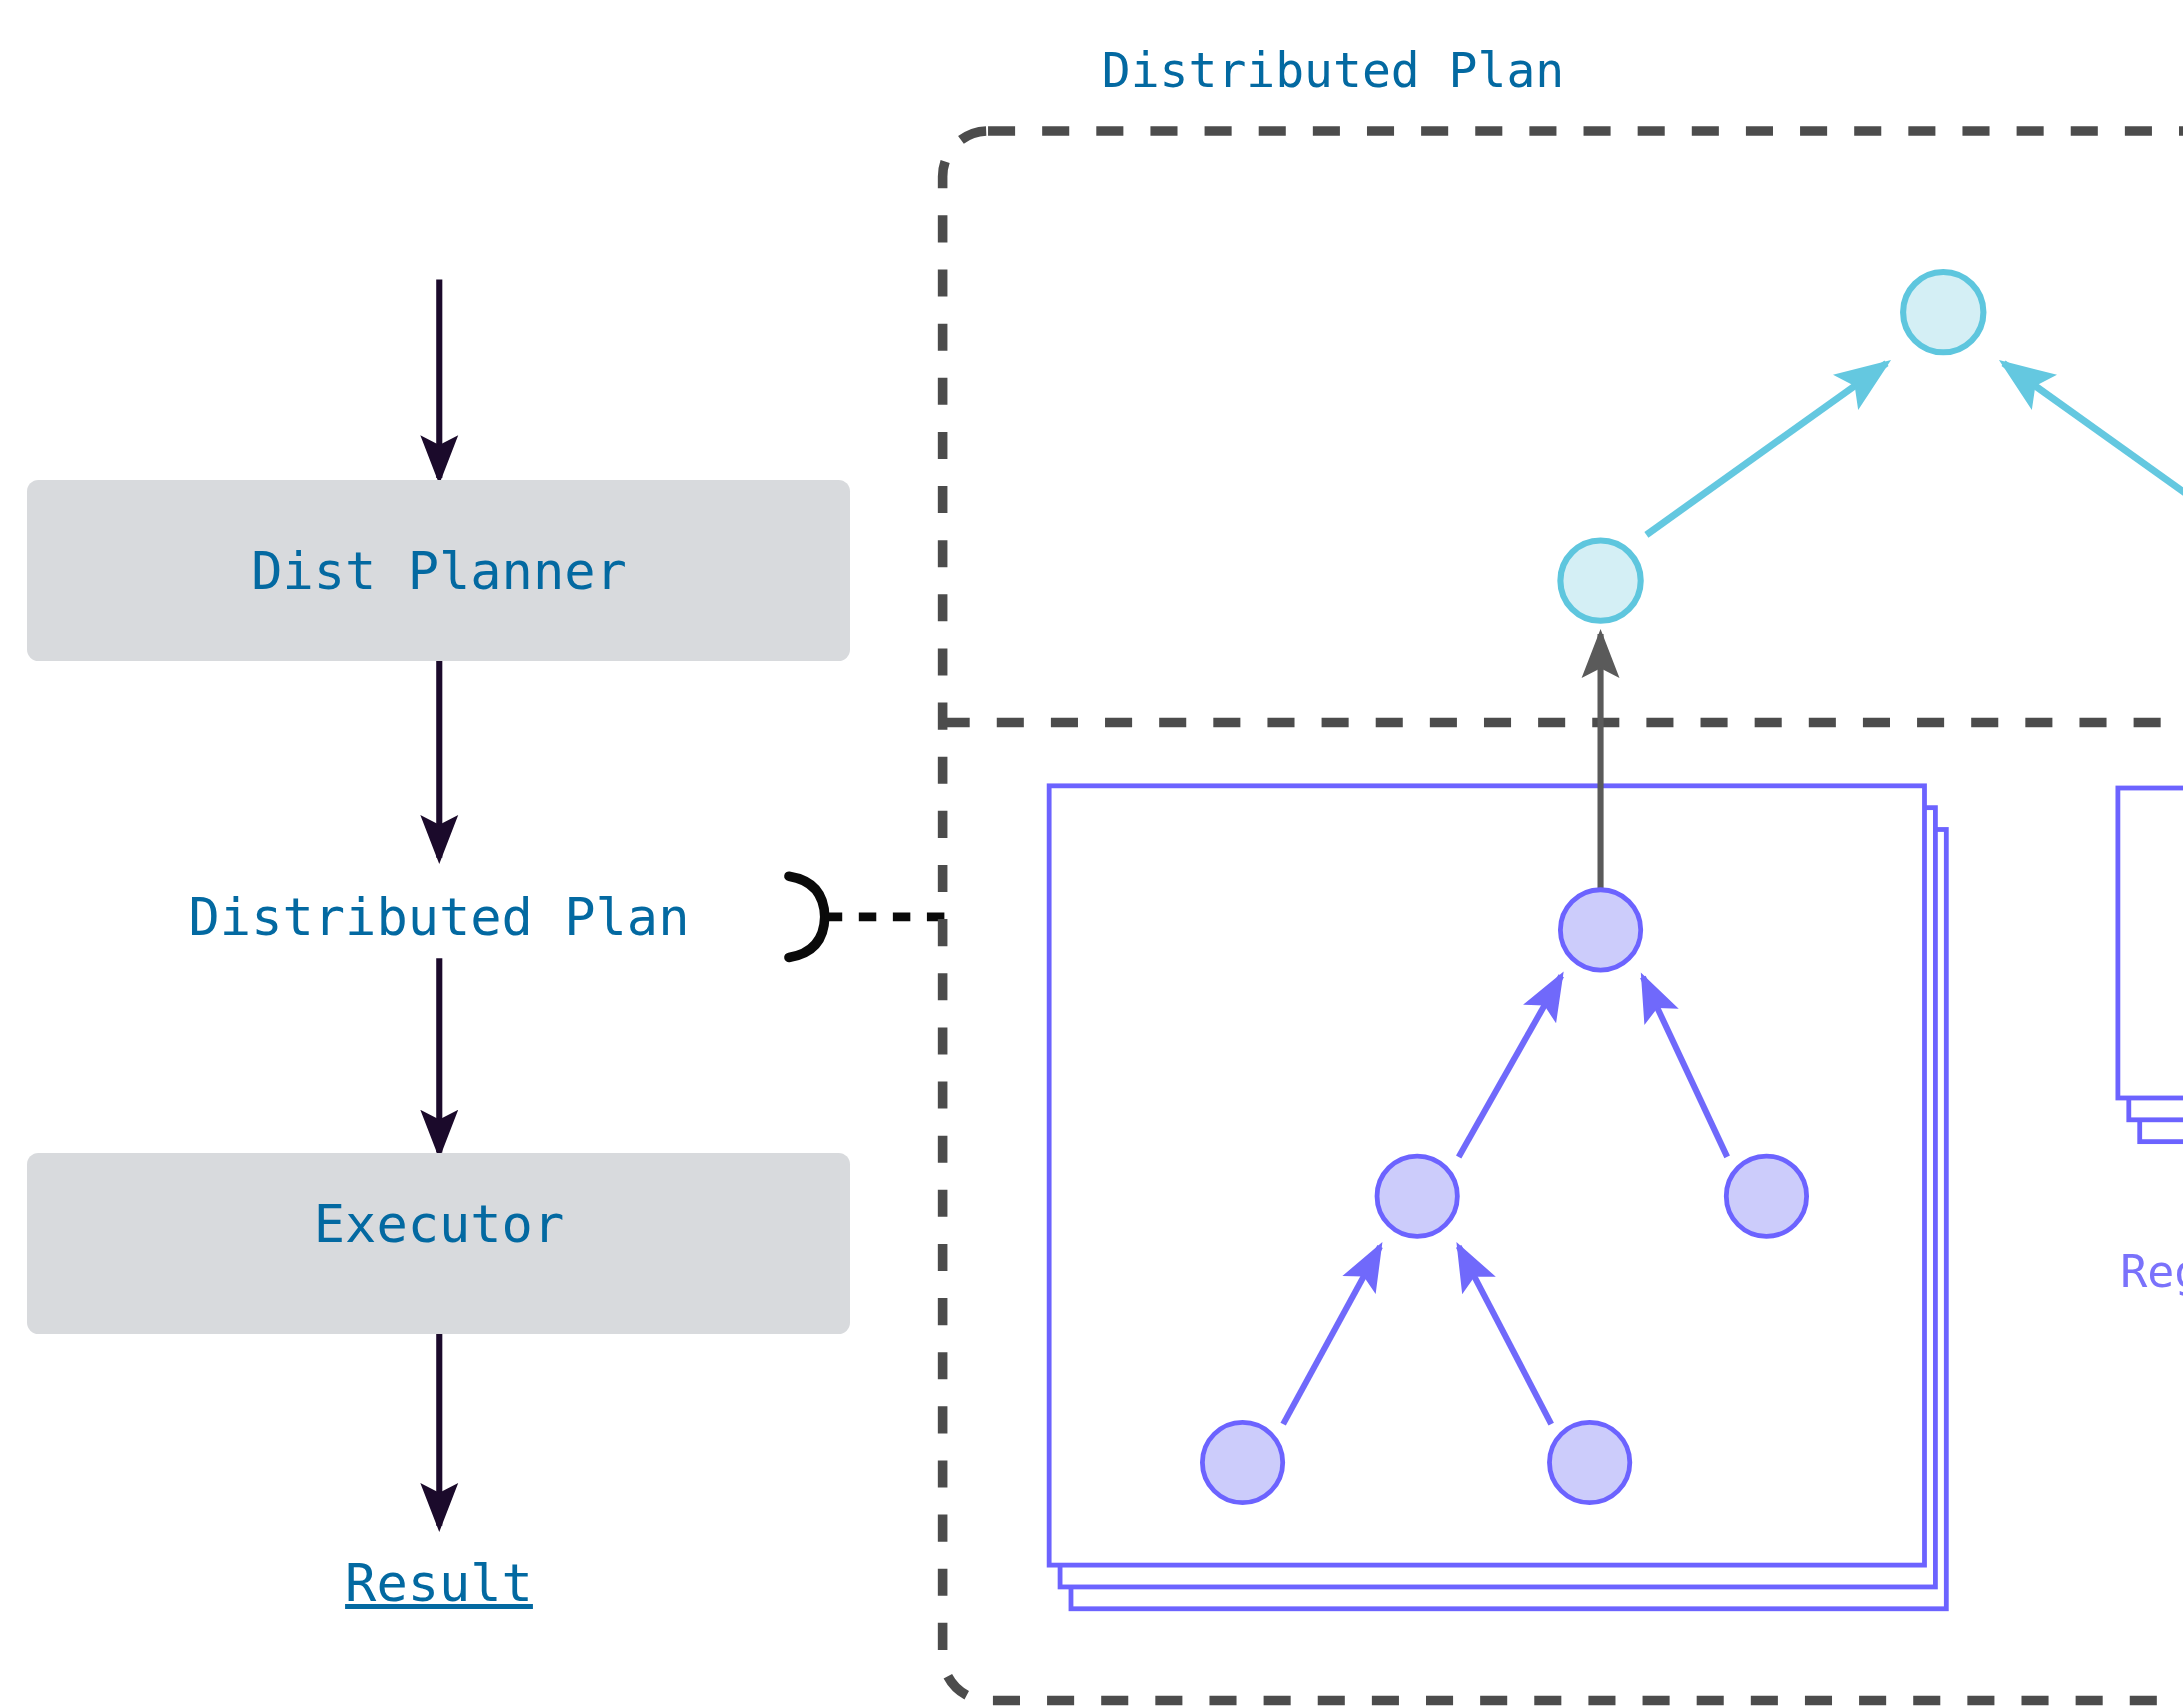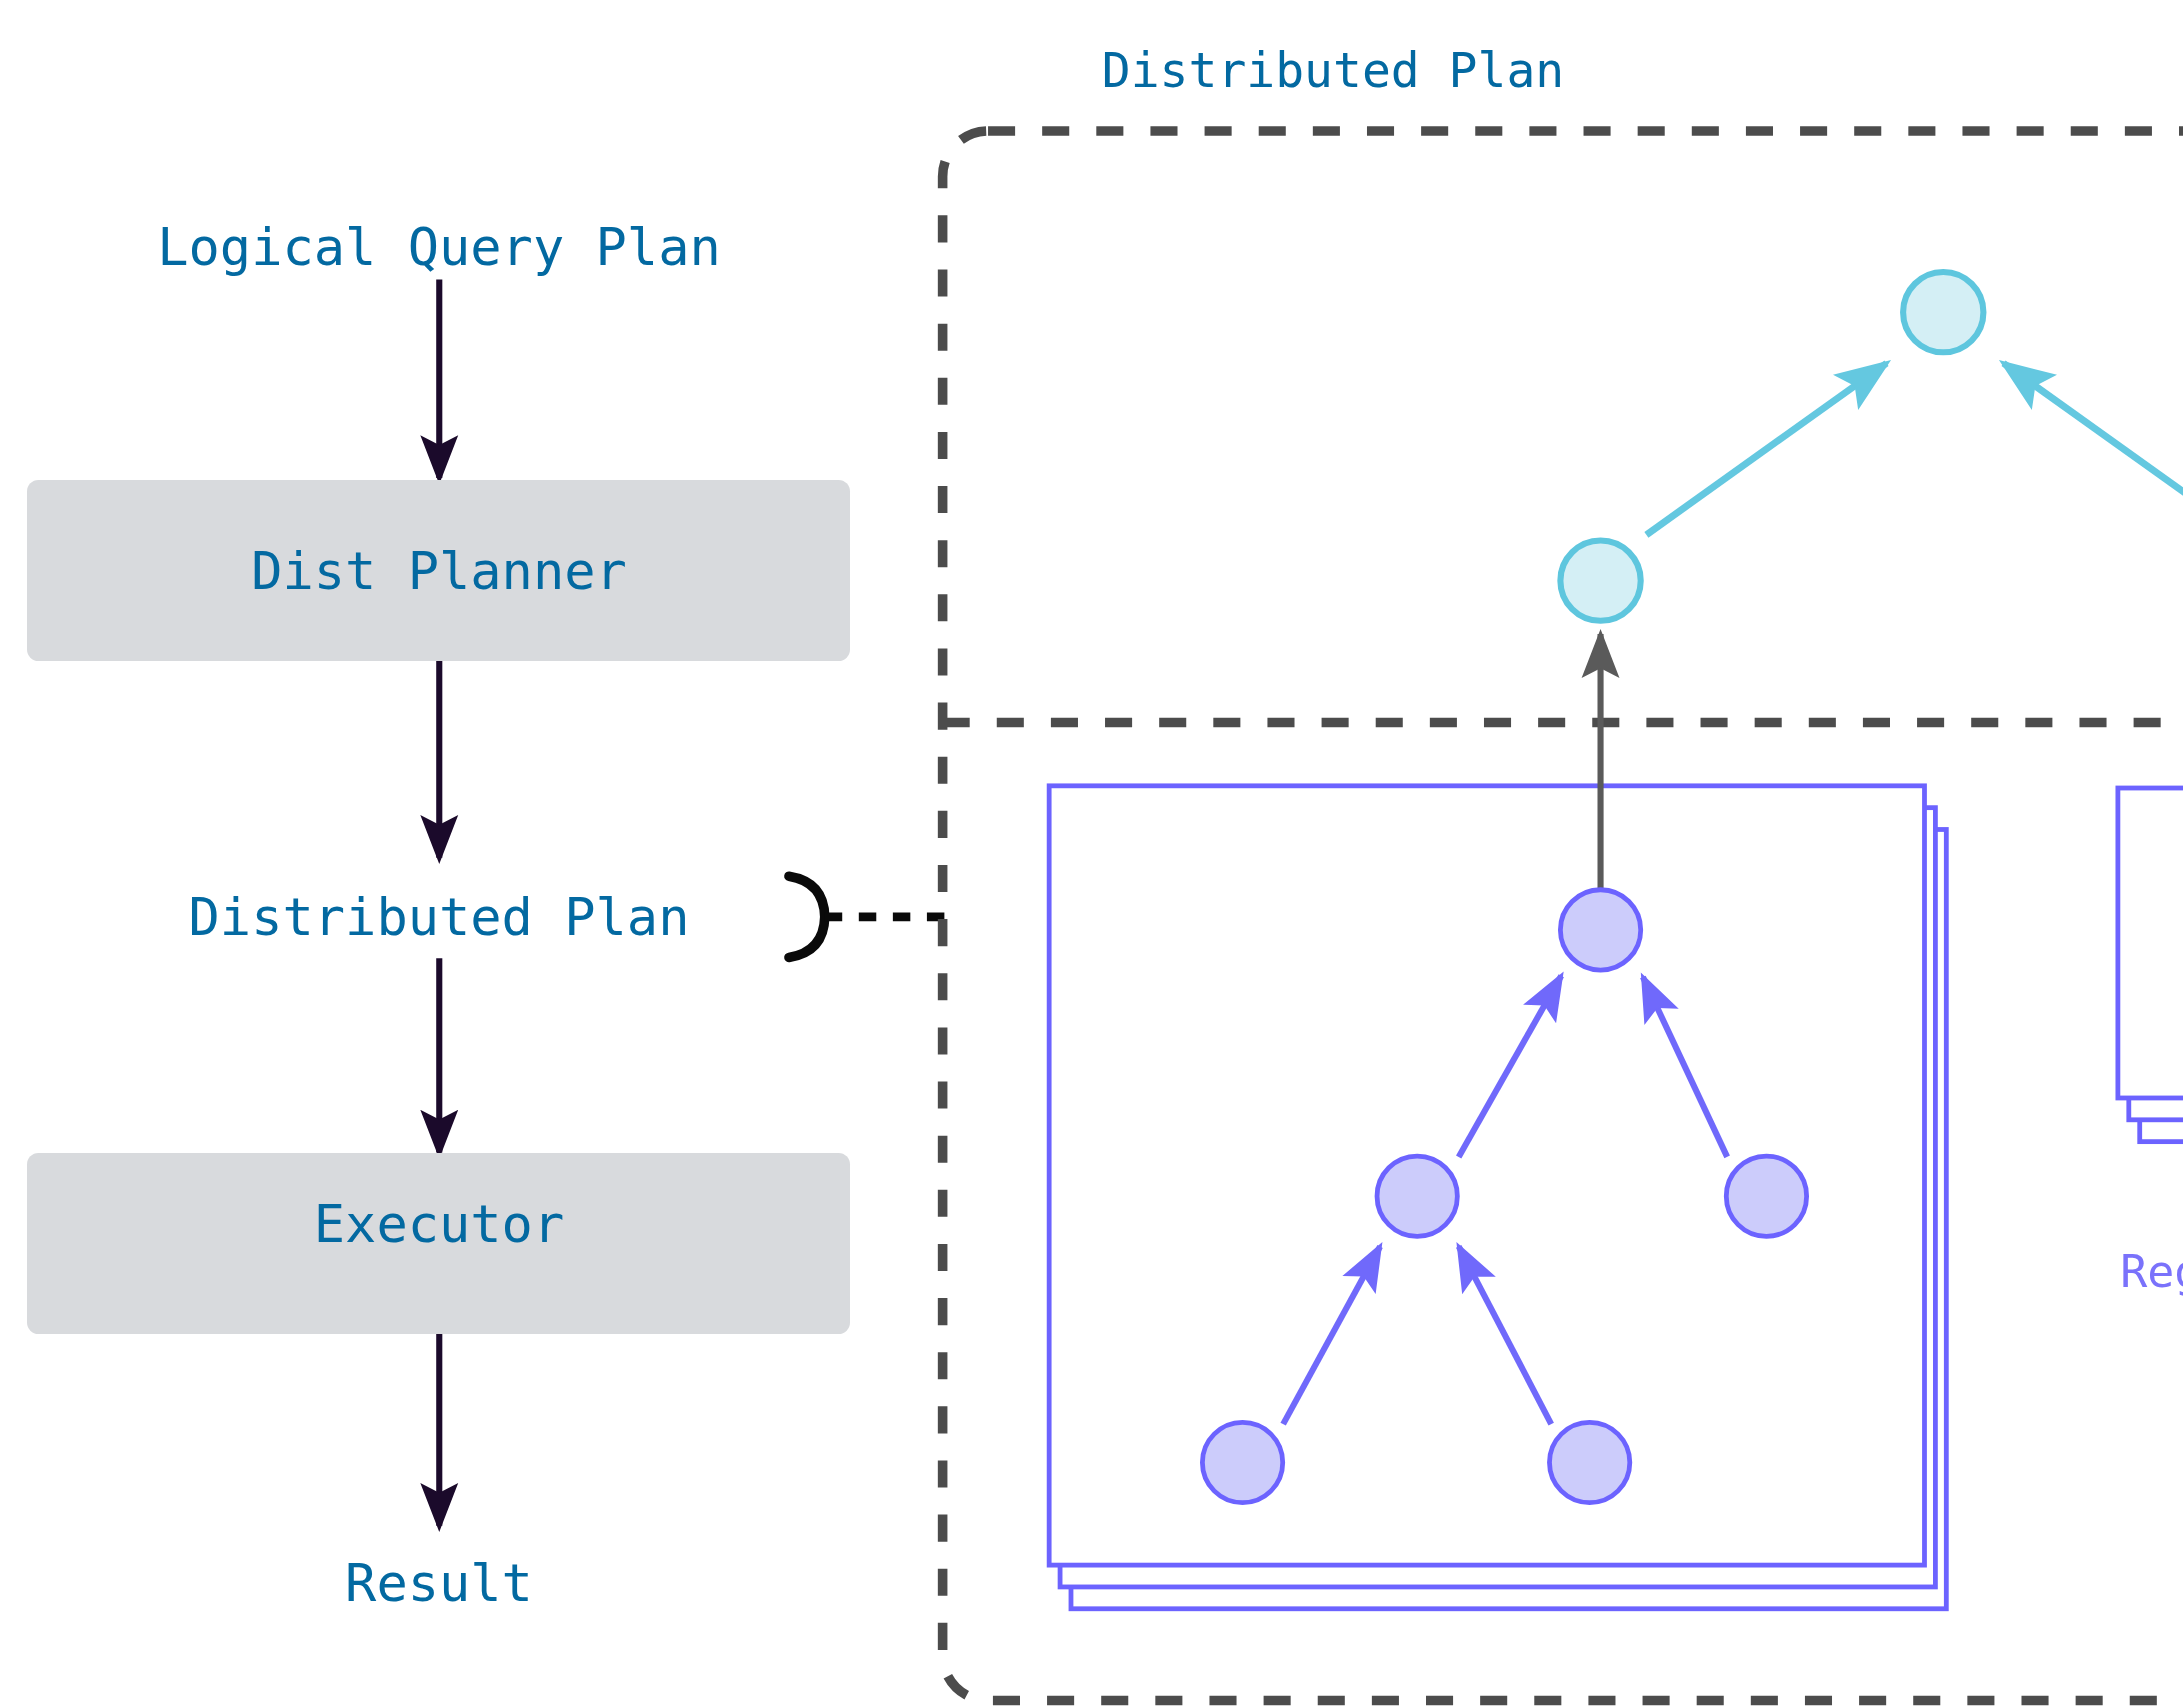--- a/index.html
+++ b/index.html
@@ -28,21 +28,21 @@
     white-space: pre;
     line-height: 1;
     color: #0369a1;
     user-select: none;
   }
   .lbl-center { transform: translate(-50%, -50%); }
 
   .t-logical      { font-size: 52px; }
   .t-boxlabel     { font-size: 52px; }
   .t-distplan     { font-size: 52px; }
-  .t-result       { font-size: 52px; }
+  .t-result       { font-size: 52px; text-decoration: underline; }
   .t-title        { font-size: 48px; }
   .t-regions      { font-size: 45px; color: #7a72fb; }
 
   .procbox {
     position: absolute;
     background: #d8dadd;
     border-radius: 11.4px;
   }
 </style>
 </head>
@@ -123,21 +123,20 @@
     <g>
       <circle cx="4450" cy="715" r="92" fill="#d4eff5" stroke="#5ec6de" stroke-width="14"></circle>
       <circle cx="3665" cy="1330" r="92" fill="#d4eff5" stroke="#5ec6de" stroke-width="14"></circle>
       <circle cx="5240" cy="1330" r="92" fill="#d4eff5" stroke="#5ec6de" stroke-width="14"></circle>
     </g>
   </svg>
 
   <div class="procbox" style="left:27px; top:480px; width:823px; height:181px;"></div>
   <div class="procbox" style="left:27px; top:1153px; width:823px; height:181px;"></div>
 
-  <div class="lbl lbl-center t-logical" style="left:439px; top:247px;">Logical Query Plan</div>
 
   <div class="lbl lbl-center t-boxlabel" style="left:439px; top:571px;text-align:right;">Dist Planner</div>
 
   <div class="lbl lbl-center t-distplan" style="left:439px; top:917px;">Distributed Plan</div>
 
   <div class="lbl lbl-center t-boxlabel" style="left:439px; top:1224px;">Executor</div>
 
   <div class="lbl lbl-center t-result" style="left:439px; top:1583px;">Result</div>
 
   <div class="lbl lbl-center t-title" style="left:1333px; top:70px;">Distributed Plan</div>

